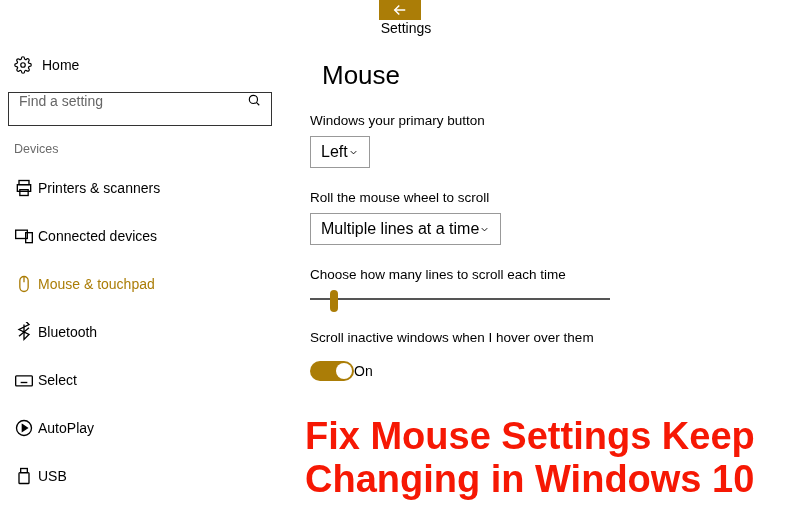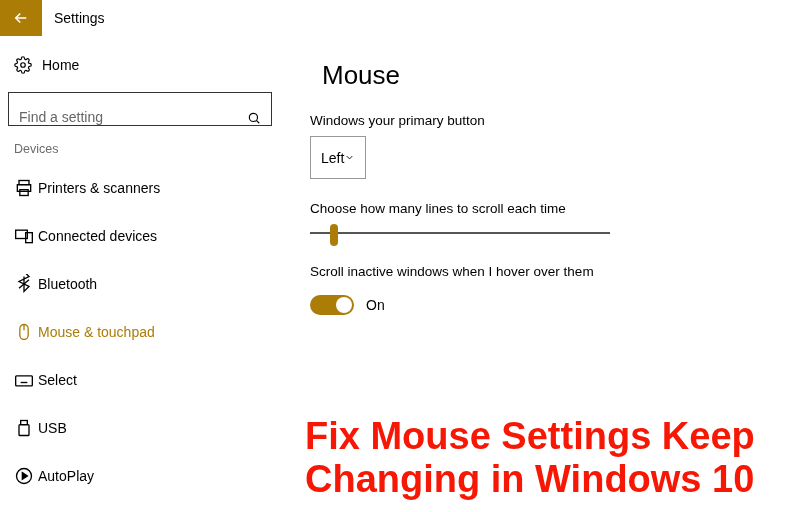--- a/index.html
+++ b/index.html
@@ -7,50 +7,50 @@
     --text:#000;
     --muted:#6b6b6b;
     --border:#999;
     --overlay-red:#f61804;
     font-family:"Segoe UI",Arial,sans-serif;
   }
   html,body{margin:0;padding:0;width:800px;height:512px;background:#fff;color:var(--text);}
   *{box-sizing:border-box}
 
   
-  .hdr{display:flex;align-items:center;height:36px;}
+  .hdr{display:flex;align-items:center;height:36px;flex-direction:column;}
   .back{width:42px;height:36px;background:var(--accent);display:flex;align-items:center;justify-content:center;color:#fff}
   .app-title{font-size:14px;margin-left:12px}
 
   .body{display:flex;height:calc(100% - 36px);}
 
   
   .side{width:280px;padding:12px 8px 0 8px;display:flex;flex-direction:column;gap:4px}
   .home{display:flex;align-items:center;gap:10px;padding:8px 6px;font-size:14px}
   .home svg{flex:0 0 18px}
-  .search{display:flex;align-items:flex-end;justify-content:space-between;border:1px solid #333;height:34px;padding:0 10px;margin:6px 0 4px 0}
+  .search{display:flex;align-items:flex-start;justify-content:space-between;border:1px solid #333;height:34px;padding:0 10px;margin:6px 0 4px 0}
   .search span{color:#666;font-size:14px}
   .search svg{flex:0 0 14px}
   .group-label{font-size:12.5px;color:var(--muted);padding:8px 6px 6px 6px}
   .nav-item{display:flex;align-items:center;gap:4px;padding:12px 6px;font-size:14px;color:#000}
   .nav-item.active{color:var(--accent)}
   .nav-item svg{flex:0 0 20px}
   .nav-item .icon{width:20px;height:20px;display:flex;align-items:center;justify-content:center}
 
   
   .main{flex:1;padding:24px 30px 0 30px;position:relative}
   .page-title{font-size:26px;font-weight:400;margin:0 0 22px 12px}
   .label{font-size:13.5px;margin-bottom:8px}
   .field{margin-bottom:22px}
-  .dropdown{display:inline-flex;align-items:center;border:1px solid var(--border);height:43px;padding:0 10px;font-size:14px}
+  .dropdown{display:inline-flex;align-items:center;border:1px solid var(--border);height:32px;padding:0 10px;font-size:16px}
   .dropdown svg{width:11px;height:11px}
   .slider{position:relative;width:300px;height:18px;margin-top:6px}
   .slider .track{position:absolute;left:0;right:0;top:8px;height:2px;background:#555}
   .slider .thumb{position:absolute;top:0;width:8px;height:22px;border-radius:4px;background:var(--accent);left:20px}
-  .toggle-row{display:flex;align-items:center;gap:12px;margin-top:16px}
+  .toggle-row{display:flex;align-items:center;gap:0;margin-top:16px}
   .toggle{width:44px;height:20px;border-radius:10px;background:var(--accent);position:relative}
   .toggle .knob{position:absolute;right:2px;top:2px;width:16px;height:16px;border-radius:50%;background:#fff}
   .toggle-label{font-size:14px}
 
   
   .overlay{position:absolute;left:25px;right:27px;bottom:10px;color:var(--overlay-red);font-size:38px;font-weight:700;line-height:1.15}
 </style>
 </head>
 <body>
 
@@ -99,88 +99,97 @@
     <div class="nav-item">
       <span class="icon">
         <svg width="20" height="20" viewBox="0 0 24 24" fill="none" stroke="#000" stroke-width="1.6">
             <rect x="2" y="5" width="14" height="10"></rect>
             <rect x="14" y="8" width="8" height="12"></rect>
           </svg>
       </span>
       <span>Connected devices</span>
     </div>
 
-    <div class="nav-item">
-      <span class="icon">
-        <svg width="20" height="20" viewBox="0 0 24 24" fill="none" stroke="#000" stroke-width="1.6">
-            <path d="M12 3v18l6-6-12-6 12-6-6-6"></path>
-            <path d="M6 17l12-10"></path>
-          </svg>
-      </span>
-      <span>Bluetooth</span>
-    </div>
-
     <div class="nav-item active">
       <span class="icon">
         <svg width="20" height="20" viewBox="0 0 24 24" fill="none" stroke="#ab7d07" stroke-width="1.6">
             <rect x="7" y="3" width="10" height="18" rx="5"></rect>
             <line x1="12" y1="3" x2="12" y2="10"></line>
           </svg>
       </span>
       <span>Mouse &amp; touchpad</span>
+    </div>
+
+    <div class="nav-item">
+      <span class="icon">
+        <svg width="20" height="20" viewBox="0 0 24 24" fill="none" stroke="#000" stroke-width="1.6">
+            <path d="M12 3v18l6-6-12-6 12-6-6-6"></path>
+            <path d="M6 17l12-10"></path>
+          </svg>
+      </span>
+      <span>Bluetooth</span>
     </div>
 
     <div class="nav-item">
       <span class="icon">
         <svg width="20" height="20" viewBox="0 0 24 24" fill="none" stroke="#000" stroke-width="1.6">
             <rect x="2" y="7" width="20" height="12" rx="1"></rect>
             <line x1="6" y1="11" x2="6" y2="11"></line>
             <line x1="10" y1="11" x2="10" y2="11"></line>
             <line x1="14" y1="11" x2="14" y2="11"></line>
             <line x1="18" y1="11" x2="18" y2="11"></line>
             <line x1="8" y1="15" x2="16" y2="15"></line>
           </svg>
       </span>
       <span>Select</span>
     </div>
 
     <div class="nav-item">
       <span class="icon">
         <svg width="20" height="20" viewBox="0 0 24 24" fill="none" stroke="#000" stroke-width="1.6">
+            <circle cx="12" cy="12" r="9"></circle>
+            <polygon points="10,8 16,12 10,16" fill="#000"></polygon>
+          </svg>
+      </span>
+      <span>AutoPlay</span>
+    </div>
+
+    <div class="nav-item">
+      <span class="icon">
+        <svg width="20" height="20" viewBox="0 0 24 24" fill="none" stroke="#000" stroke-width="1.6">
             <rect x="8" y="3" width="8" height="5"></rect>
             <rect x="6" y="8" width="12" height="13" rx="1"></rect>
           </svg>
       </span>
       <span>USB</span>
-    </div>
-
-    <div class="nav-item">
-      <span class="icon">
-        <svg width="20" height="20" viewBox="0 0 24 24" fill="none" stroke="#000" stroke-width="1.6">
-            <circle cx="12" cy="12" r="9"></circle>
-            <polygon points="10,8 16,12 10,16" fill="#000"></polygon>
-          </svg>
-      </span>
-      <span>AutoPlay</span>
     </div>
   </div>
 
   <div class="main">
     <h1 class="page-title">Mouse</h1>
 
     <div class="field">
       <div class="label">Windows your primary button</div>
       <div class="dropdown">
         <span>Left</span>
         <svg viewBox="0 0 24 24" fill="none" stroke="#000" stroke-width="2">
             <polyline points="6 9 12 15 18 9"></polyline>
           </svg>
       </div>
     </div>
 
+    <div class="field">
+      <div class="label">Roll the mouse wheel to scroll</div>
+      <div class="dropdown">
+        <span>Multiple lines at a time</span>
+        <svg viewBox="0 0 24 24" fill="none" stroke="#000" stroke-width="2">
+            <polyline points="6 9 12 15 18 9"></polyline>
+          </svg>
+      </div>
+    </div>
 
     <div class="field">
       <div class="label">Choose how many lines to scroll each time</div>
       <div class="slider">
         <div class="track"></div>
         <div class="thumb"></div>
       </div>
     </div>
 
     <div class="field">

